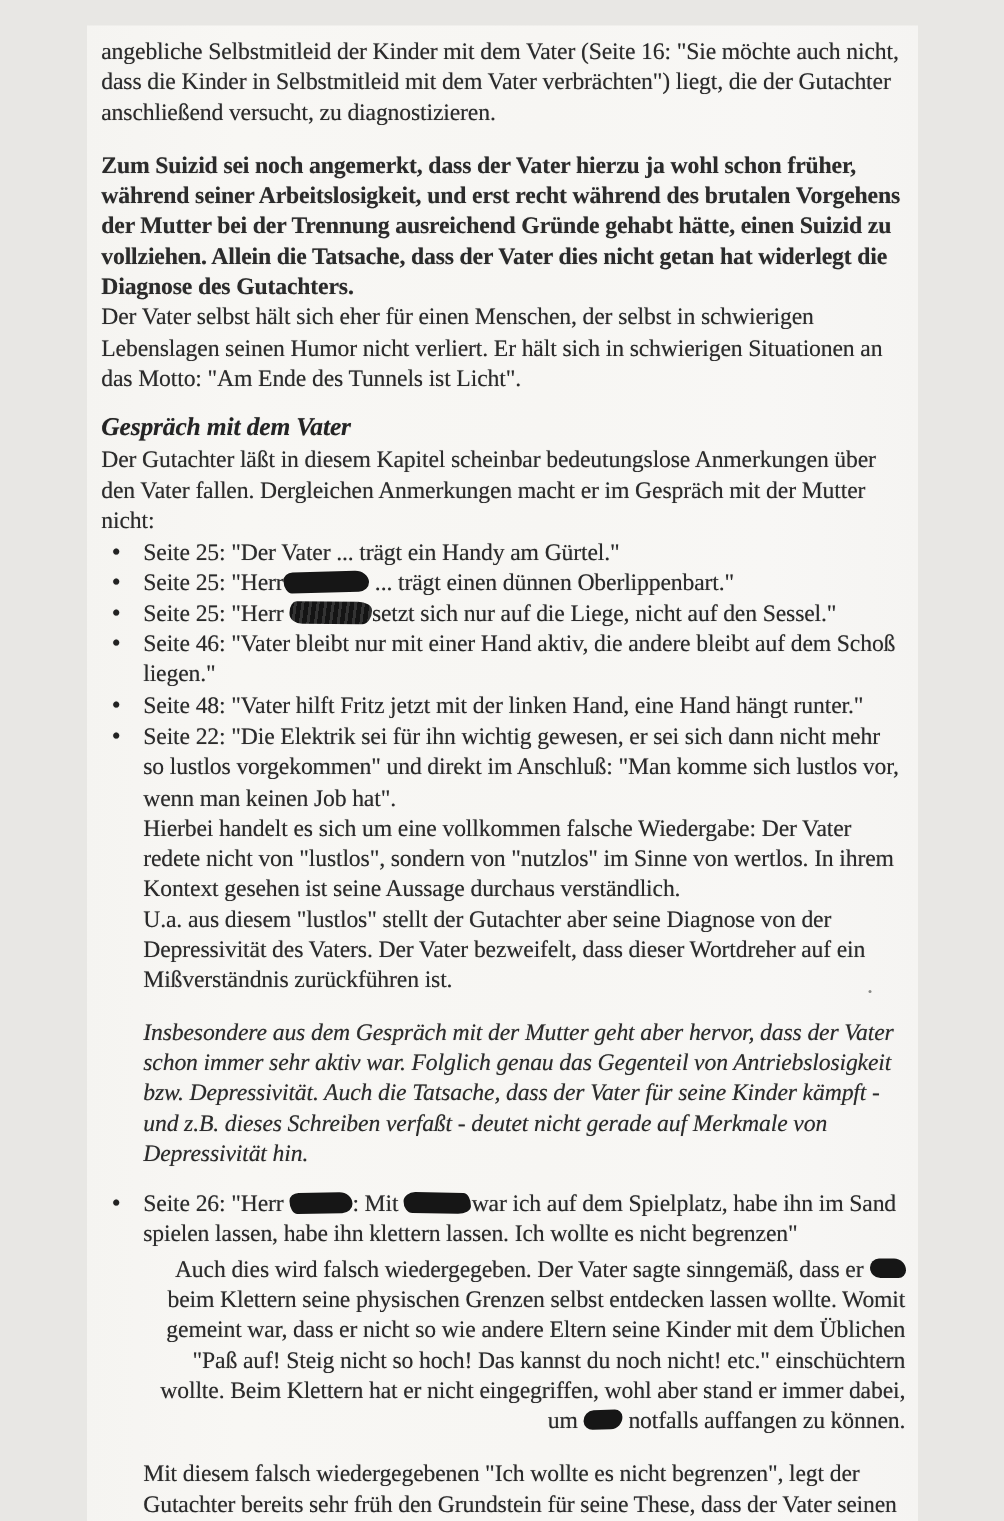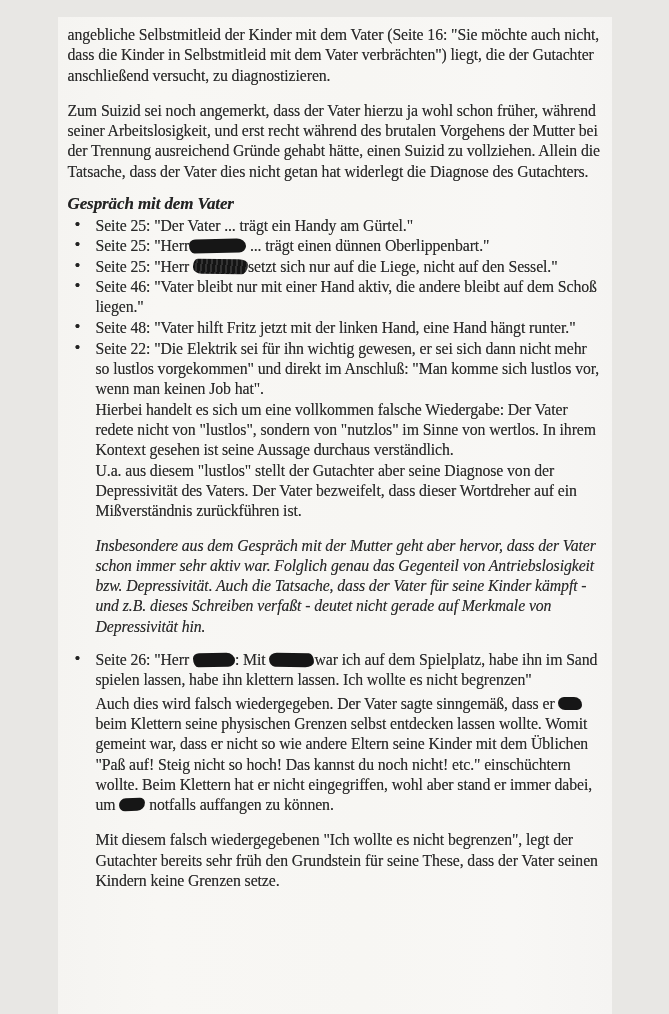--- a/index.html
+++ b/index.html
@@ -14,21 +14,21 @@
     box-sizing: border-box;
     padding: 8px 8px 0 10px;
     font-family: "Liberation Serif", "DejaVu Serif", serif;
     font-size: 15.8px;
     line-height: 20.3px;
     letter-spacing: -0.1px;
     color: #2b2b2b;
     text-shadow: 0 0 0.5px rgba(45,45,45,0.55);
   }
   p { margin: 0; }
-  .gap-15 { margin-top: 15px; }
+  .gap-15 { margin-top: 15px; font-weight: bold; }
   .gap-17 { margin-top: 17px; }
   .gap-19 { margin-top: 19px; }
   .doc-heading {
     margin: 11px 0 1px 0;
     font-family: Liberation Serif, serif;
     font-weight: bold;
     font-style: italic;
     font-size: 17px;
     line-height: 22px;
     color: #242424;
@@ -39,21 +39,21 @@
     content: "\2022";
     position: absolute;
     left: 7px;
     top: -1px;
     font-size: 17px;
     color: #222;
   }
   ul.bullet-list.spaced > li + li { margin-top: 13px; }
   .subpara { margin: 0; }
   .subpara.gap-14 { margin-top: 14px; font-style: italic; }
-  .subpara.gap-3 { margin-top: 3px; }
+  .subpara.gap-3 { margin-top: 3px; text-align: right; }
   .final-para { margin: 15px 0 0 28px; }
   .redact {
     display: inline-block;
     background: #161616;
     height: 14px;
     vertical-align: -2px;
   }
   .r-name-a { width: 57px; border-radius: 8px 12px 9px 7px / 7px 10px 8px 11px; transform: rotate(-1.5deg); }
   .r-name-b {
     width: 55px; height: 15px;
@@ -72,24 +72,26 @@
   .speck-4 { left: 521px; top: 643px; width: 2px; height: 2px; }
 </style>
 </head>
 <body>
 
 <div class="page">
 
   <p>angebliche Selbstmitleid der Kinder mit dem Vater (Seite 16: "Sie möchte auch nicht, dass die Kinder in Selbstmitleid mit dem Vater verbrächten") liegt, die der Gutachter anschließend versucht, zu diagnostizieren.</p>
 
   <p class="gap-15">Zum Suizid sei noch angemerkt, dass der Vater hierzu ja wohl schon früher, während seiner Arbeitslosigkeit, und erst recht während des brutalen Vorgehens der Mutter bei der Trennung ausreichend Gründe gehabt hätte, einen Suizid zu vollziehen. Allein die Tatsache, dass der Vater dies nicht getan hat widerlegt die Diagnose des Gutachters.</p>
+  <p>Der Vater selbst hält sich eher für einen Menschen, der selbst in schwierigen Lebenslagen seinen Humor nicht verliert. Er hält sich in schwierigen Situationen an das Motto: "Am Ende des Tunnels ist Licht".</p>
 
 
   <h2 class="doc-heading">Gespräch mit dem Vater</h2>
 
+  <p>Der Gutachter läßt in diesem Kapitel scheinbar bedeutungslose Anmerkungen über den Vater fallen. Dergleichen Anmerkungen macht er im Gespräch mit der Mutter nicht:</p>
 
   <ul class="bullet-list">
     <li><span>Seite 25: "Der Vater ... trägt ein Handy am Gürtel."</span></li>
     <li><span>Seite 25: "Herr</span><span class="redact r-name-a"></span><span> ... trägt einen dünnen Oberlippenbart."</span></li>
     <li><span>Seite 25: "Herr </span><span class="redact r-name-b"></span><span>setzt sich nur auf die Liege, nicht auf den Sessel."</span></li>
     <li><span>Seite 46: "Vater bleibt nur mit einer Hand aktiv, die andere bleibt auf dem Schoß liegen."</span></li>
     <li><span>Seite 48: "Vater hilft Fritz jetzt mit der linken Hand, eine Hand hängt runter."</span></li>
   </ul>
 
 

